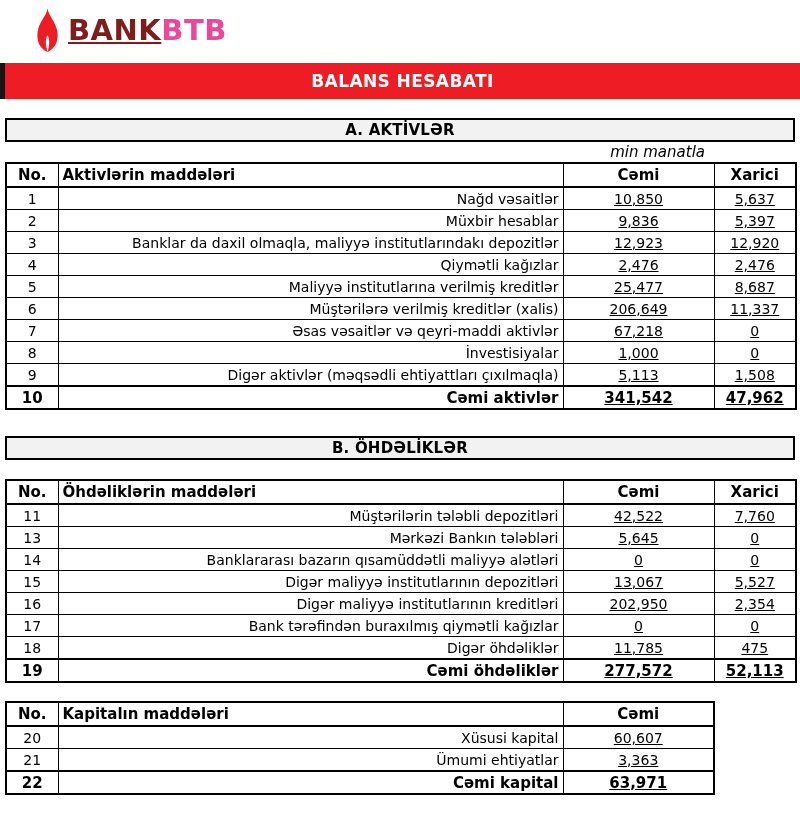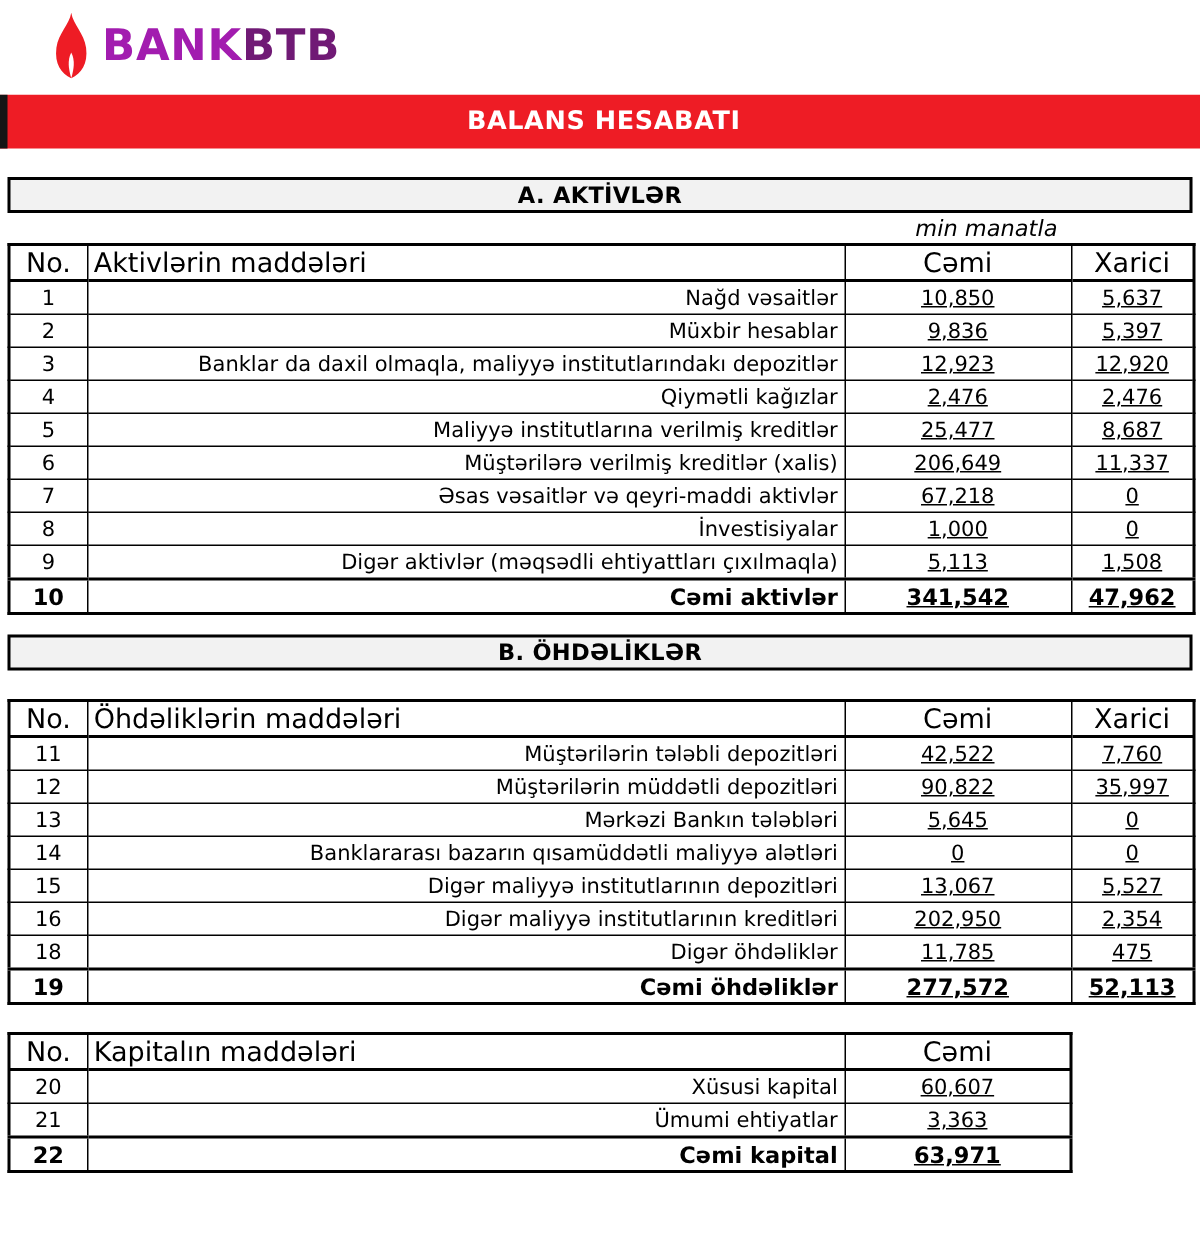--- a/index.html
+++ b/index.html
@@ -6,22 +6,22 @@
   body{
     width:800px;height:836px;overflow:hidden;background:#ffffff;
     font-family:"DejaVu Sans","Liberation Sans",sans-serif;
     font-size:14px;color:#000;
   }
   
   .top-area{position:relative;height:63px;background:#fff;}
   .logo{position:absolute;left:34px;top:7px;display:flex;align-items:center;gap:7px;}
   .logo-flame{width:27px;height:47px;}
   .logo-text{font-size:29px;line-height:29px;letter-spacing:.5px;font-weight:600;white-space:nowrap;}
-  .logo-bank{color:#a21caf;}
-  .logo-btb{color:#701a75;}
+  .logo-bank{color:#7f1d1d;text-decoration:underline;}
+  .logo-btb{color:#ec4899;}
   
   .banner{
     height:36px;background:#ee1c25;border-left:5px solid #151515;
     display:flex;align-items:center;justify-content:center;
   }
   .banner-title{color:#fff;font-weight:bold;font-size:17px;letter-spacing:.4px;text-align:right;}
   
   .content{padding:0 5px;}
   .section-title{
     margin-top:19px;border:2px solid #000;background:#f2f2f2;
@@ -33,27 +33,27 @@
     line-height:17px;margin:2px 0 1px;
   }
   
   table{border-collapse:collapse;border:2px solid #000;table-layout:fixed;}
   table.wide{width:790px;}
   table.narrow{width:708px;margin-top:18px;}
   th,td{
     border:1.5px solid #000;height:21px;padding:0 4px;
     overflow:hidden;white-space:nowrap;vertical-align:middle;
   }
-  thead th{border-bottom:2px solid #000;height:22px;font-weight:normal;font-size:18px;text-align:center;}
+  thead th{border-bottom:2px solid #000;height:22px;font-weight:bold;font-size:15px;text-align:center;}
   thead th.c-item{text-align:left;}
   td.c-no{text-align:center;}
   td.c-item{text-align:right;}
   td.c-total,td.c-foreign{text-align:center;text-decoration:underline;}
   tr.total-row td{border-top:2px solid #000;font-weight:bold;font-size:15px;}
-  .gap-b{margin-top:13px;}
+  .gap-b{margin-top:26px;}
   .gap-table{margin-top:19px;}
 </style>
 </head>
 <body>
 
 <div class="top-area">
   <div class="logo">
     <svg class="logo-flame" viewBox="0 0 60 100" xmlns="http://www.w3.org/2000/svg">
       <path fill="#ee1c25" d="M30,1 C27,19 11,31 8,53 C5,77 15,91 30,98 C45,91 55,77 52,53 C49,31 33,19 30,1 Z"></path>
       <path fill="#ffffff" d="M30,98 C26,84 24,72 30,60 C36,72 34,84 30,98 Z"></path>
@@ -166,26 +166,20 @@
       </tr>
     </thead>
     <tbody>
         <tr>
           <td class="c-no">11</td>
           <td class="c-item">Müştərilərin tələbli depozitləri</td>
           <td class="c-total">42,522</td>
           <td class="c-foreign">7,760</td>
         </tr>
         <tr>
-          <td class="c-no">12</td>
-          <td class="c-item">Müştərilərin müddətli depozitləri</td>
-          <td class="c-total">90,822</td>
-          <td class="c-foreign">35,997</td>
-        </tr>
-        <tr>
           <td class="c-no">13</td>
           <td class="c-item">Mərkəzi Bankın tələbləri</td>
           <td class="c-total">5,645</td>
           <td class="c-foreign">0</td>
         </tr>
         <tr>
           <td class="c-no">14</td>
           <td class="c-item">Banklararası bazarın qısamüddətli maliyyə alətləri</td>
           <td class="c-total">0</td>
           <td class="c-foreign">0</td>
@@ -194,20 +188,26 @@
           <td class="c-no">15</td>
           <td class="c-item">Digər maliyyə institutlarının depozitləri</td>
           <td class="c-total">13,067</td>
           <td class="c-foreign">5,527</td>
         </tr>
         <tr>
           <td class="c-no">16</td>
           <td class="c-item">Digər maliyyə institutlarının kreditləri</td>
           <td class="c-total">202,950</td>
           <td class="c-foreign">2,354</td>
+        </tr>
+        <tr>
+          <td class="c-no">17</td>
+          <td class="c-item">Bank tərəfindən buraxılmış qiymətli kağızlar</td>
+          <td class="c-total">0</td>
+          <td class="c-foreign">0</td>
         </tr>
         <tr>
           <td class="c-no">18</td>
           <td class="c-item">Digər öhdəliklər</td>
           <td class="c-total">11,785</td>
           <td class="c-foreign">475</td>
         </tr>
         <tr class="total-row">
           <td class="c-no">19</td>
           <td class="c-item">Cəmi öhdəliklər</td>

